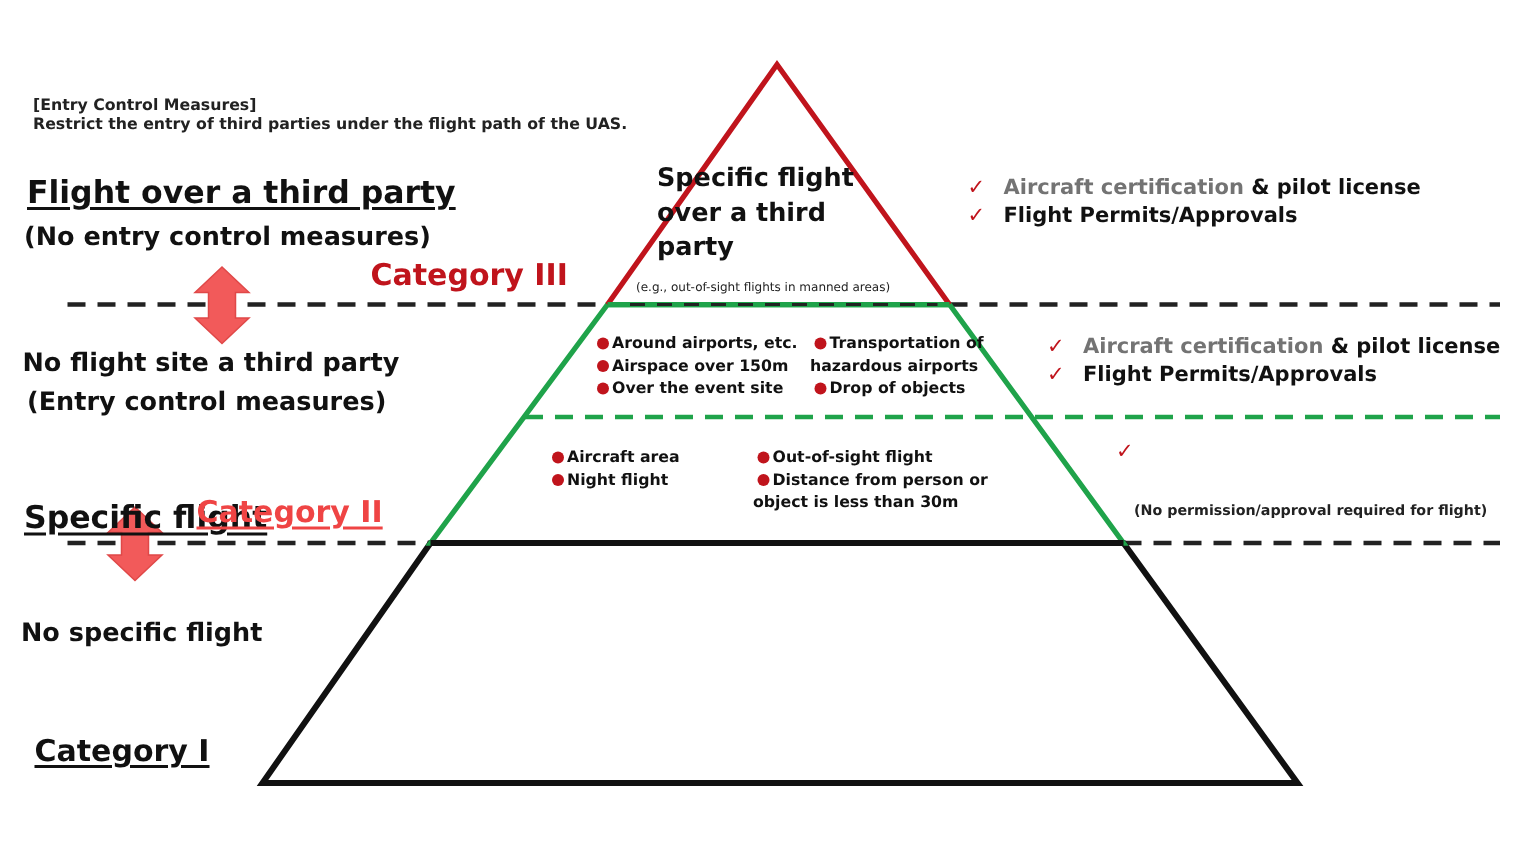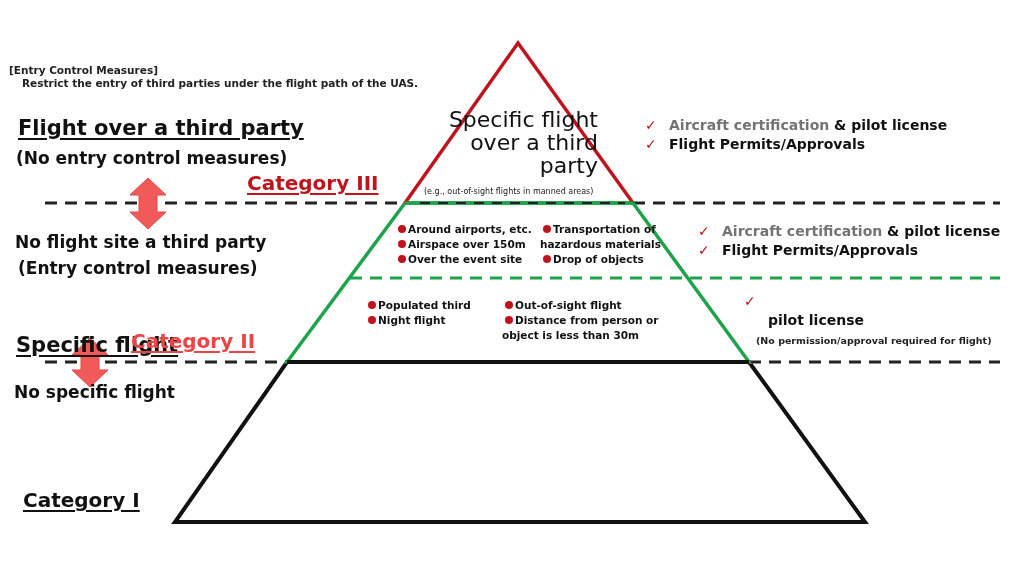--- a/index.html
+++ b/index.html
@@ -3,24 +3,24 @@
 <meta charset="utf-8">
 <style>
   html, body { margin: 0; padding: 0; background: #ffffff; }
   body { width: 1024px; height: 576px; position: relative; overflow: hidden;
          font-family: "DejaVu Sans", "Liberation Sans", sans-serif; color: #111; }
   .abs { position: absolute; white-space: nowrap; }
   svg.diagram { position: absolute; left: 0; top: 0; }
   .note-head { font-size: 10.5px; font-weight: bold; color: #222; }
   .zone-title { font-size: 21px; font-weight: bold; text-decoration: underline; text-underline-offset: 3px; }
   .zone-sub { font-size: 17px; font-weight: bold; }
-  .cat3 { color: #c0141c; font-size: 20px; font-weight: bold; text-decoration: underline; text-underline-offset: 3px; }
+  .cat3 { color: #c0141c; font-size: 20px; font-weight: bold; text-underline-offset: 3px; }
   .cat2 { color: #ef4444; font-size: 20px; font-weight: bold; text-decoration: underline; text-underline-offset: 3px; }
   .cat1 { color: #111; font-size: 20px; font-weight: bold; text-decoration: underline; text-underline-offset: 3px; }
-  .apex-text { font-size: 22px; font-weight: normal; text-align: right; line-height: 23px; white-space: normal; width: 160px; }
+  .apex-text { font-size: 17px; font-weight: bold; text-align: left; line-height: 23px; white-space: normal; width: 160px; }
   .apex-eg { font-size: 8px; color: #222; }
   .bullet-list { font-size: 10.5px; font-weight: bold; line-height: 15px; }
   .bullet-list .item { display: flex; align-items: flex-start; padding-left: 13px; }
   .dot { display: inline-block; width: 8px; height: 8px; border-radius: 50%; background: #c0141c; margin: 3px 2px 0 0; flex: none; }
   .req { font-size: 14px; font-weight: bold; line-height: 19px; }
   .req .row { display: flex; }
   .check { color: #c0141c; width: 24px; font-weight: normal; flex: none; }
   .red { color: #737373; }
   .req-note { font-size: 9.5px; font-weight: bold; color: #222; }
   .base-text { font-size: 17px; font-weight: bold; text-align: center; line-height: 24px; }
@@ -46,29 +46,29 @@
   <line x1="420" y1="203" x2="625" y2="203" stroke="#222" stroke-width="2" stroke-dasharray="10,8"></line>
 
   <g>
     <polygon points="148,178 166,195 157,195 157,212 166,212 148,229 130,212 139,212 139,195 130,195" fill="#f25a5a" stroke="#e04848" stroke-width="1"></polygon>
   </g>
   <g>
     <polygon points="90,338 108,355 99,355 99,370 108,370 90,387 72,370 81,370 81,355 72,355" fill="#f25a5a" stroke="#e04848" stroke-width="1"></polygon>
   </g>
 </svg>
 
-<div class="abs note-head" style="left:9px;top:64px;">[Entry Control Measures]</div>
+<div class="abs note-head" style="left:22px;top:64px;">[Entry Control Measures]</div>
 <div class="abs note-head" style="left:22px;top:77px;">Restrict the entry of third parties under the flight path of the UAS.</div>
 
 <div class="abs zone-title" style="left:18px;top:116px;">Flight over a third party</div>
 <div class="abs zone-sub" style="left:16px;top:148px;">(No entry control measures)</div>
 <div class="abs zone-sub" style="left:15px;top:232px;">No flight site a third party</div>
 <div class="abs zone-sub" style="left:18px;top:258px;">(Entry control measures)</div>
 <div class="abs zone-title" style="left:16px;top:301px;margin-top:32px;">Specific flight</div>
-<div class="abs zone-sub" style="left:14px;top:382px;">No specific flight</div>
+<div class="abs zone-sub" style="left:14px;top:412px;">No specific flight</div>
 
 <div class="abs cat3" style="left:247px;top:171px;">Category III</div>
 <div class="abs cat2" style="left:131px;top:329px;">Category II</div>
 <div class="abs cat1" style="left:23px;top:488px;">Category I</div>
 
 <div class="abs apex-text" style="left:438px;top:108px;">Specific flight over a third party</div>
 <div class="abs apex-eg" style="left:424px;top:187px;">(e.g., out-of-sight flights in manned areas)</div>
 
 <div class="abs bullet-list" style="left:385px;top:222px;">
   <div class="item">
@@ -83,32 +83,32 @@
       <span class="dot"></span>
       <span>Over the event site</span>
     </div>
 </div>
 <div class="abs bullet-list" style="left:530px;top:222px;">
   <div class="item">
       <span class="dot"></span>
       <span>Transportation of</span>
     </div>
   <div class="item" style="padding-left:10px;">
-      <span>hazardous materials</span>
+      <span>hazardous airports</span>
     </div>
   <div class="item">
       <span class="dot"></span>
       <span>Drop of objects</span>
     </div>
 </div>
 
 <div class="abs bullet-list" style="left:355px;top:298px;">
   <div class="item">
       <span class="dot"></span>
-      <span>Populated third</span>
+      <span>Aircraft area</span>
     </div>
   <div class="item">
       <span class="dot"></span>
       <span>Night flight</span>
     </div>
 </div>
 <div class="abs bullet-list" style="left:492px;top:298px;">
   <div class="item">
       <span class="dot"></span>
       <span>Out-of-sight flight</span>
@@ -144,17 +144,14 @@
   <div class="row">
     <span class="check">✓</span>
     <span>Flight Permits/Approvals</span>
   </div>
 </div>
 
 <div class="abs req" style="left:744px;top:292px;">
   <div class="row">
     <span class="check">✓</span>
   </div>
-  <div class="row" style="padding-left:24px;">
-    <span>pilot license</span>
-  </div>
 </div>
 <div class="abs req-note" style="left:756px;top:335px;">(No permission/approval required for flight)</div>
 
 </body></html>

